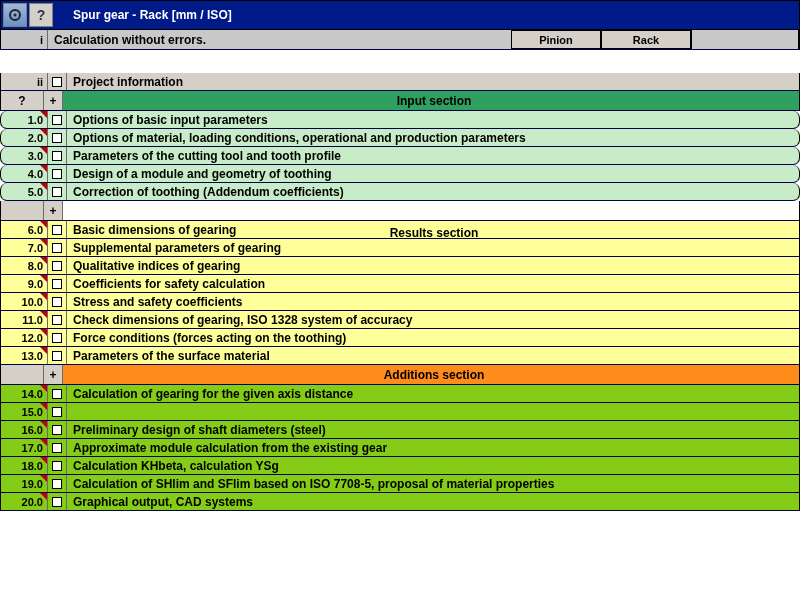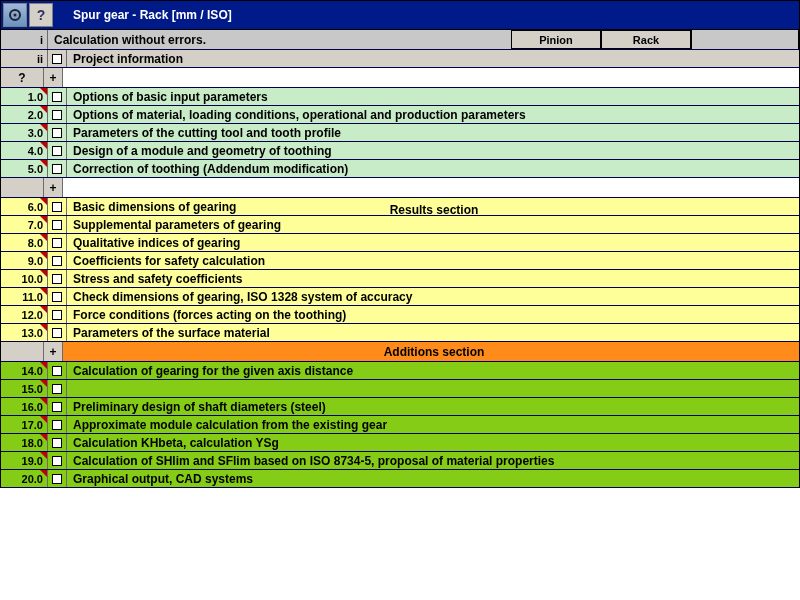--- a/index.html
+++ b/index.html
@@ -72,22 +72,22 @@
     box-sizing: border-box;
   }
   .col-text {
     flex: 1;
     padding-left: 6px;
     font-weight: bold;
     display: flex;
     align-items: center;
   }
   .topgray { background: #c8c8c8; }
-  .gray { background: #d4d0c8; }
-  .green-light { background: #c8ebc8; }
+  .gray { background: #d4d0c8; margin-top: 23px; }
+  .green-light { background: #c8ebc8; border-radius: 7px; }
   .green-dark { background: #30a060; color: #000; }
   .yellow { background: #ffff99; }
   .orange-head { background: #ffcc00; margin-top: 32px; }
   .orange-light { background: #84cc16; }
   .orange-dark { background: #ff8c1a; }
 
   .section-header .col-text {
     justify-content: center;
     font-weight: bold;
   }
@@ -164,20 +164,21 @@
   <div class="col-num">ii</div>
   <div class="col-chk">
       <div class="chk"></div>
     </div>
   <div class="col-text">Project information</div>
 </div>
 
 <div class="row hdr section-header">
   <div class="qmark">?</div>
   <div class="plus">+</div>
+  <div class="col-text green-dark">Input section</div>
 </div>
 <div id="input-rows">
     <div class="row green-light">
       <div class="col-num">1.0<div class="corner"></div></div>
       <div class="col-chk">
         <div class="chk"></div>
       </div>
       <div class="col-text">Options of basic input parameters</div>
     </div>
     <div class="row green-light">
@@ -199,21 +200,21 @@
       <div class="col-chk">
         <div class="chk"></div>
       </div>
       <div class="col-text">Design of a module and geometry of toothing</div>
     </div>
     <div class="row green-light">
       <div class="col-num">5.0<div class="corner"></div></div>
       <div class="col-chk">
         <div class="chk"></div>
       </div>
-      <div class="col-text">Correction of toothing (Addendum modification)</div>
+      <div class="col-text">Correction of toothing (Addendum coefficients)</div>
     </div>
   </div>
 
 <div class="row hdr section-header">
   <div class="blank"></div>
   <div class="plus">+</div>
   <div class="col-text orange-head">Results section</div>
 </div>
 <div id="results-rows">
     <div class="row yellow">
@@ -312,21 +313,21 @@
       <div class="col-chk">
         <div class="chk"></div>
       </div>
       <div class="col-text">Calculation KHbeta, calculation YSg</div>
     </div>
     <div class="row orange-light">
       <div class="col-num">19.0<div class="corner"></div></div>
       <div class="col-chk">
         <div class="chk"></div>
       </div>
-      <div class="col-text">Calculation of SHlim and SFlim based on ISO 8734-5, proposal of material properties</div>
+      <div class="col-text">Calculation of SHlim and SFlim based on ISO 7708-5, proposal of material properties</div>
     </div>
     <div class="row orange-light">
       <div class="col-num">20.0<div class="corner"></div></div>
       <div class="col-chk">
         <div class="chk"></div>
       </div>
       <div class="col-text">Graphical output, CAD systems</div>
     </div>
   </div>
 

